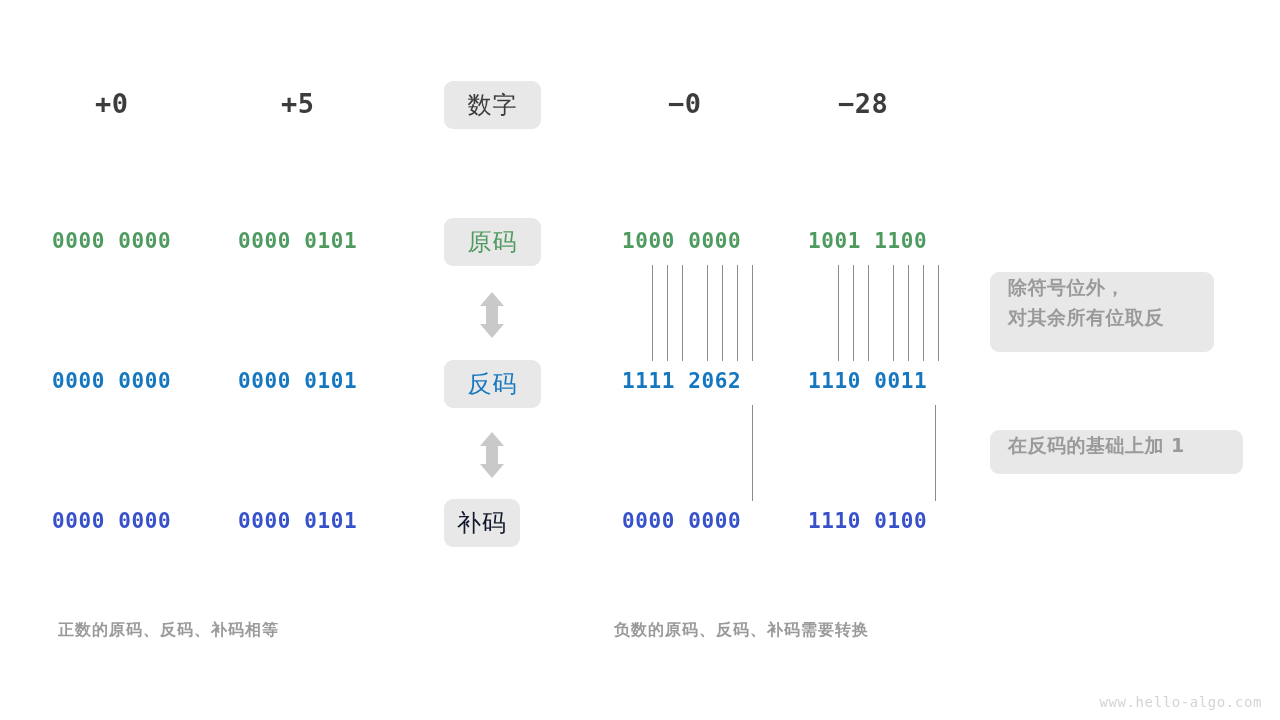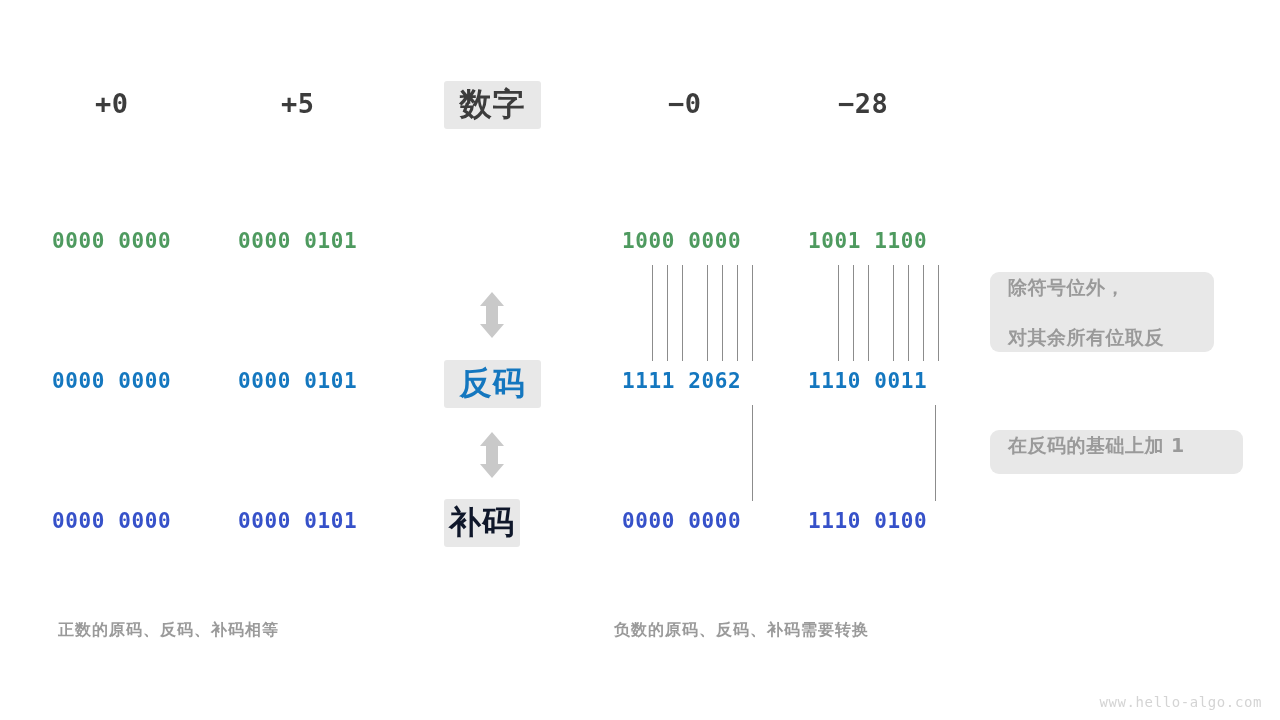--- a/index.html
+++ b/index.html
@@ -43,44 +43,44 @@
     letter-spacing: 0.6px;
   }
   .c-green  { color: #4e9a5f; }
   .c-blue   { color: #1477bf; }
   .c-indigo { color: #3651c9; }
 
   
   .chip {
     position: absolute;
     background: #e8e8e8;
-    border-radius: 3px;
+    border-radius: 9px;
     display: flex;
     align-items: center;
     justify-content: center;
     font-family: "DejaVu Sans", sans-serif;
-    font-size: 32px;
-    font-weight: bold;
+    font-size: 24px;
+    font-weight: normal;
     letter-spacing: 1px;
   }
   .chip-head { color: #3c3c3c; }
 
   
   .note {
     position: absolute;
     background: #e8e8e8;
     border-radius: 9px;
     color: #9a9a9a;
     font-family: "DejaVu Sans", sans-serif;
     font-size: 19px;
     font-weight: bold;
     line-height: 30px;
     display: flex;
     flex-direction: column;
-    justify-content: space-between;
+    justify-content: flex-start;
     padding: 0 18px;
     box-sizing: border-box;
     letter-spacing: 0.5px;
   }
 
   
   .caption {
     position: absolute;
     color: #9a9a9a;
     font-family: "DejaVu Sans", sans-serif;
@@ -126,20 +126,21 @@
   <div class="cell num" style="left:668px; top:88px;">−0</div>
   <div class="cell num" style="left:838px; top:88px;">−28</div>
 
   <div class="chip chip-head" style="left:444px; top:81px; width:97px; height:48px;">数字</div>
 
   <div class="cell bits c-green" style="left:52px; top:229px;">0000 0000</div>
   <div class="cell bits c-green" style="left:238px; top:229px;">0000 0101</div>
   <div class="cell bits c-green" style="left:622px; top:229px;">1000 0000</div>
   <div class="cell bits c-green" style="left:808px; top:229px;">1001 1100</div>
 
+  <div class="chip" style="left:444px; top:218px; width:97px; height:48px; color:#4e9a5f;">原码</div>
 
   <div class="vline" style="left:652px; top:265px; height:96px;"></div>
   <div class="vline" style="left:667px; top:265px; height:96px;"></div>
   <div class="vline" style="left:682px; top:265px; height:96px;"></div>
   <div class="vline" style="left:707px; top:265px; height:96px;"></div>
   <div class="vline" style="left:722px; top:265px; height:96px;"></div>
   <div class="vline" style="left:737px; top:265px; height:96px;"></div>
   <div class="vline" style="left:752px; top:265px; height:96px;"></div>
 
   <div class="vline" style="left:838px; top:265px; height:96px;"></div>

